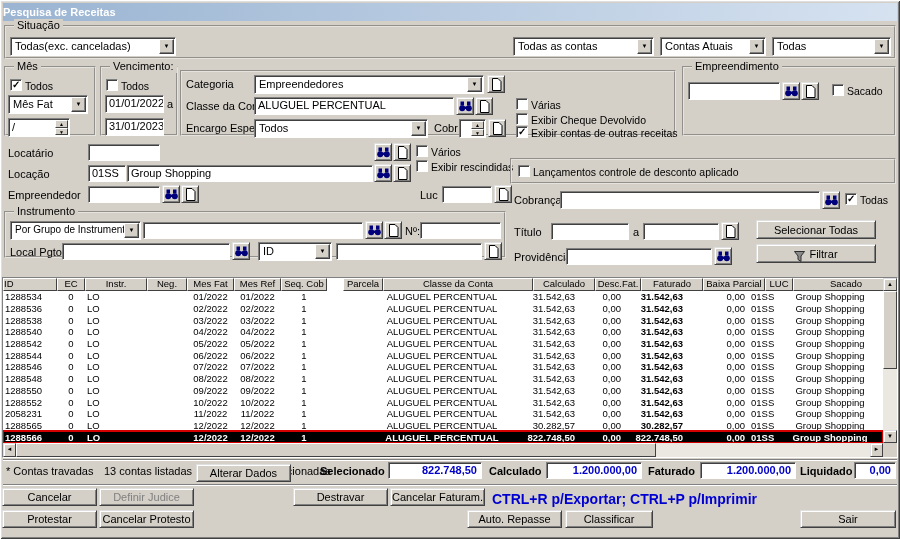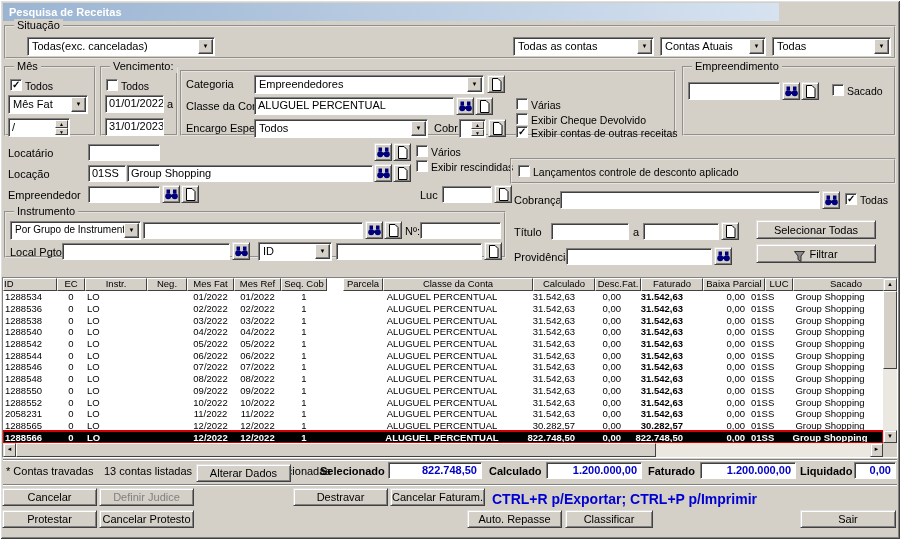--- a/index.html
+++ b/index.html
@@ -1,21 +1,21 @@
 <!DOCTYPE html>
 <html><head>
 <meta charset="utf-8">
 <style>
   *{margin:0;padding:0;box-sizing:border-box}
   html,body{width:900px;height:539px;overflow:hidden}
   body{font-family:"Liberation Sans",sans-serif;font-size:11px;color:#000;background:#d4d0c8;position:relative}
   .window{position:absolute;inset:0;background:#d4d0c8;
     box-shadow:inset 1px 1px 0 #fff,inset -1px -1px 0 #404040,inset 2px 2px 0 #dfdfdf,inset -2px -2px 0 #808080}
-  .titlebar{position:absolute;left:3px;top:3px;width:776px;height:18px;
-    background:linear-gradient(90deg,#9ab4d2,#d6e2f0);color:#fff;font-weight:bold;line-height:18px;padding-left:6px}
+  .titlebar{position:absolute;left:3px;top:3px;width:894px;height:18px;
+    background:linear-gradient(90deg,#9ab4d2,#d6e2f0);color:#fff;font-weight:bold;line-height:18px;}
   .groupbox{position:absolute;border:2px groove #e6e3dc}
   .grouplegend{position:absolute;top:-8px;left:8px;background:#d4d0c8;padding:0 3px;line-height:13px;white-space:nowrap}
   .lbl{position:absolute;white-space:nowrap}
   .bold{font-weight:bold}
   .field{position:absolute;background:#fff;border:1px solid;border-color:#808080 #fff #fff #808080;
     box-shadow:inset 1px 1px 0 #404040;padding:1px 3px 3px;overflow:hidden;white-space:nowrap;line-height:13px}
   .combo{position:absolute;background:#fff;border:1px solid;border-color:#808080 #fff #fff #808080;
     box-shadow:inset 1px 1px 0 #404040;overflow:hidden}
   .combo-text{display:block;margin:0 16px 0 4px;line-height:16px;white-space:nowrap;overflow:hidden}
   .combo-arrow{position:absolute;right:1px;top:1px;bottom:1px;width:15px;background:#d4d0c8;
@@ -71,21 +71,21 @@
 
 <div class="window">
 
   <div class="titlebar">
     <span>Pesquisa de Receitas</span>
   </div>
 
   <div class="groupbox" style="left:4px;top:25px;width:892px;height:34px">
     <span class="grouplegend">Situação</span>
   </div>
-  <div class="combo" style="left:27px;top:37px;width:188px;height:19px">
+  <div class="combo" style="left:10px;top:37px;width:166px;height:19px">
     <span class="combo-text">Todas(exc. canceladas)</span>
     <span class="combo-arrow">▼</span>
   </div>
   <div class="combo" style="left:513px;top:37px;width:141px;height:19px">
     <span class="combo-text">Todas as contas</span>
     <span class="combo-arrow">▼</span>
   </div>
   <div class="combo" style="left:660px;top:37px;width:106px;height:19px">
     <span class="combo-text">Contas Atuais</span>
     <span class="combo-arrow">▼</span>

